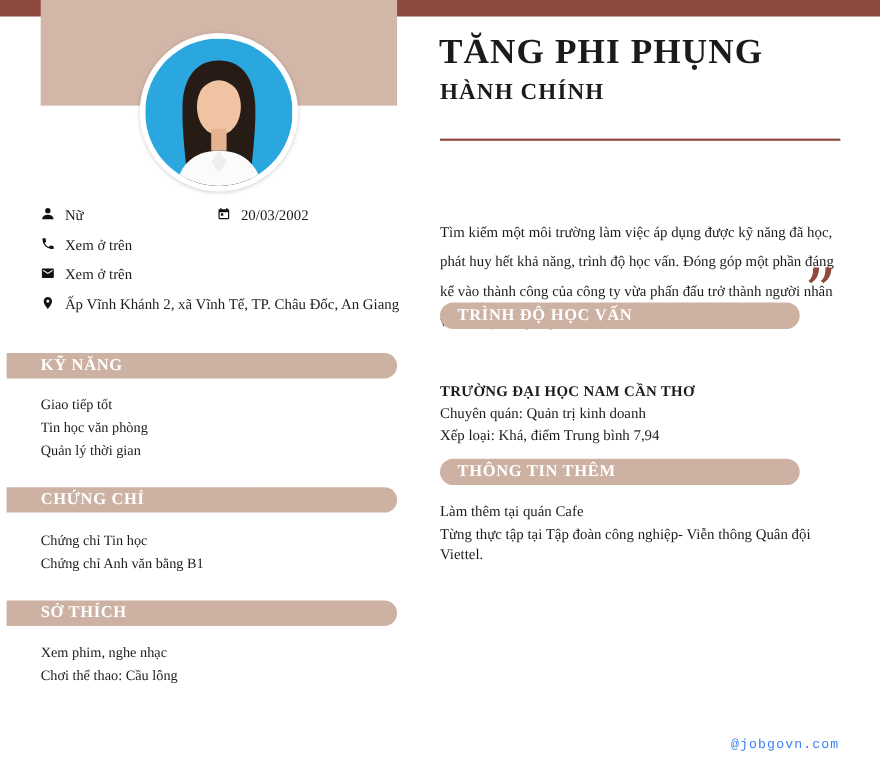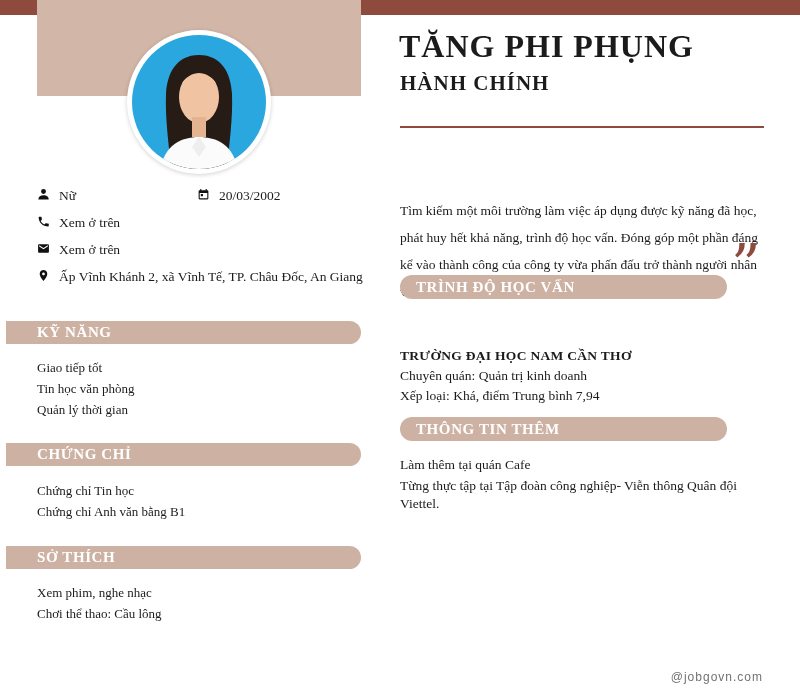--- a/index.html
+++ b/index.html
@@ -30,22 +30,22 @@
   .quote{position:absolute;left:731px;top:236px;font-size:58px;line-height:1;color:#8e4a3c;
          font-family:"DejaVu Serif",serif;}
 
   .right-header{position:absolute;left:400px;width:327px;height:24px;background:#cdb2a4;
                 border-radius:13px;color:#fff;font-weight:bold;font-size:15px;letter-spacing:.6px;
                 line-height:24px;padding-left:16px;box-sizing:border-box;}
   .rline{position:absolute;left:400px;width:370px;font-size:13.5px;height:18px;line-height:18px;}
   .italic{font-style:italic;}
   .bold{font-weight:bold;letter-spacing:.3px;}
 
-  .footer{position:absolute;right:37px;top:670px;font-family:Liberation Sans, sans-serif;
-          font-size:12px;color:#737373;letter-spacing:1px;}
+  .footer{position:absolute;right:37px;top:670px;font-family:Liberation Mono, monospace;
+          font-size:12px;color:#3b82f6;letter-spacing:1px;}
 </style>
 </head>
 <body>
 
 <div id="canvas">
 
   <div class="top-bar"></div>
   <div class="tan-block"></div>
 
   <div class="photo-ring">

